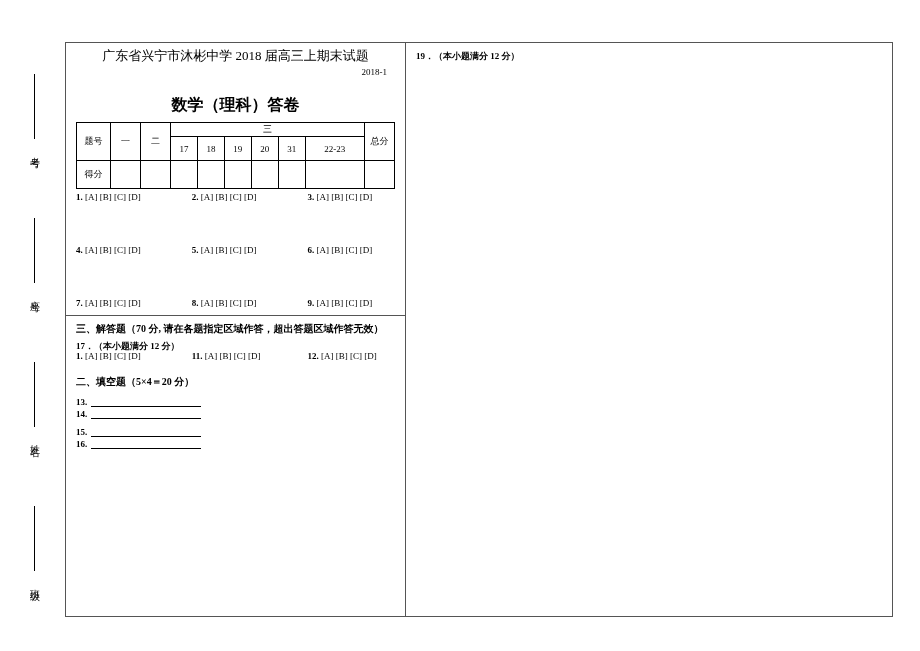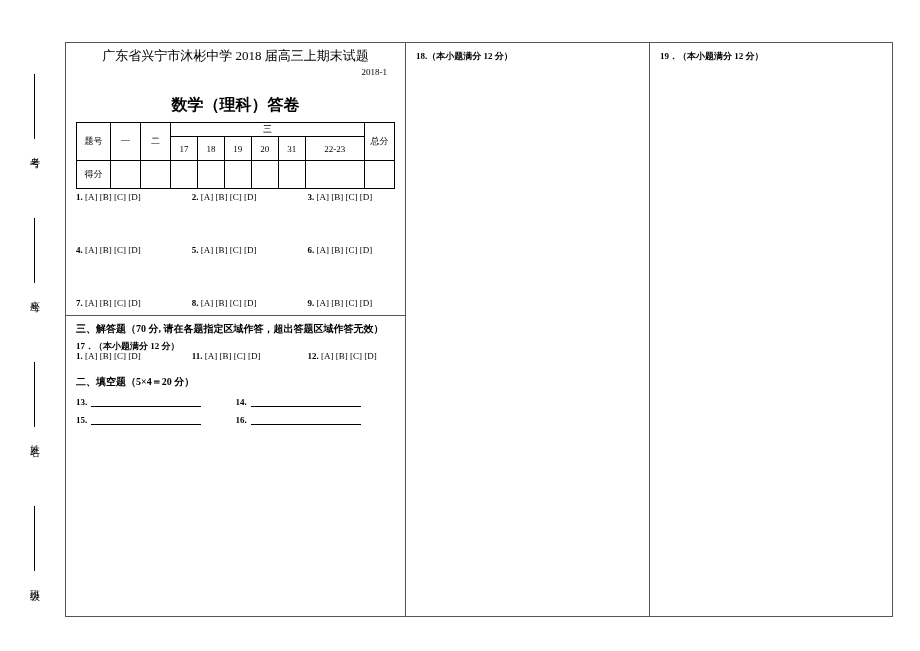--- a/index.html
+++ b/index.html
@@ -44,21 +44,21 @@
       font-weight: normal;
       text-align: center;
       height: 24px;
       font-size: 9px;
     }
     table.score .score-row td { height: 28px; }
     .sec-head { font-size: 10px; font-weight: bold; margin: 10px 0 6px; }
     .mc-list { display: flex; flex-wrap: wrap; gap: 36px; }
     .mc-item { width: 25%; font-size: 9px; line-height: 1.9; white-space: nowrap; }
     .mc-num { font-weight: bold; }
-    .blank-row { display: flex; margin: 6px 0; }
+    .blank-row { display: flex; margin: 6px 0; flex-direction: column; }
     .blank-item { width: 50%; display: flex; align-items: flex-end; }
     .blank-num { font-weight: bold; font-size: 9px; margin-right: 4px; }
     .blank-line { border-bottom: 1px solid #000; flex: 1; max-width: 110px; height: 12px; }
     .sec3-box {
       position: absolute;
       left: -1px;
       right: -1px;
       bottom: -1px;
       top: 272px;
       border: 1px solid #555;
@@ -197,24 +197,19 @@
           </div>
         </div>
     </div>
 
     <div class="sec3-box">
       <div class="q-head">三、解答题（70 分, 请在各题指定区域作答，超出答题区域作答无效）</div>
       <div class="q-sub">17．（本小题满分 12 分）</div>
     </div>
   </div>
 
-  <div class="col col-2">
-    <div class="col-pad">
-      <div class="q18-head">18.（本小题满分 12 分）</div>
-    </div>
-  </div>
 
   <div class="col col-3">
     <div class="col-pad">
       <div class="q19-head">19．（本小题满分 12 分）</div>
     </div>
   </div>
 </div>
 
 </body></html>

